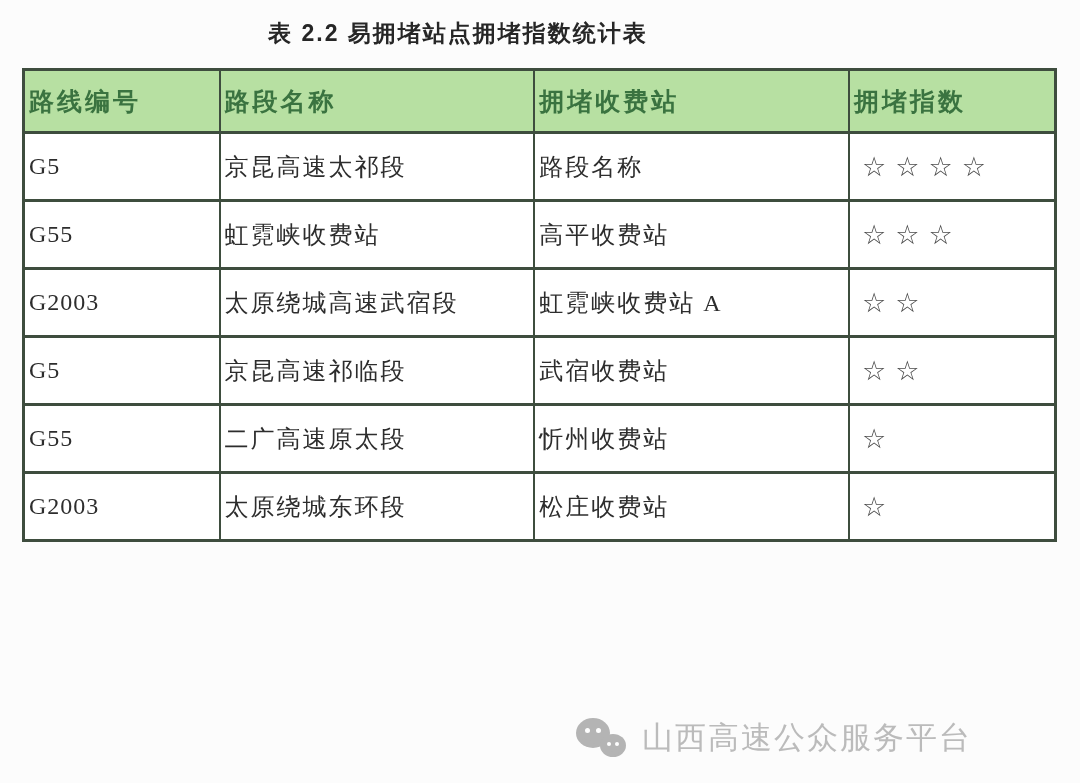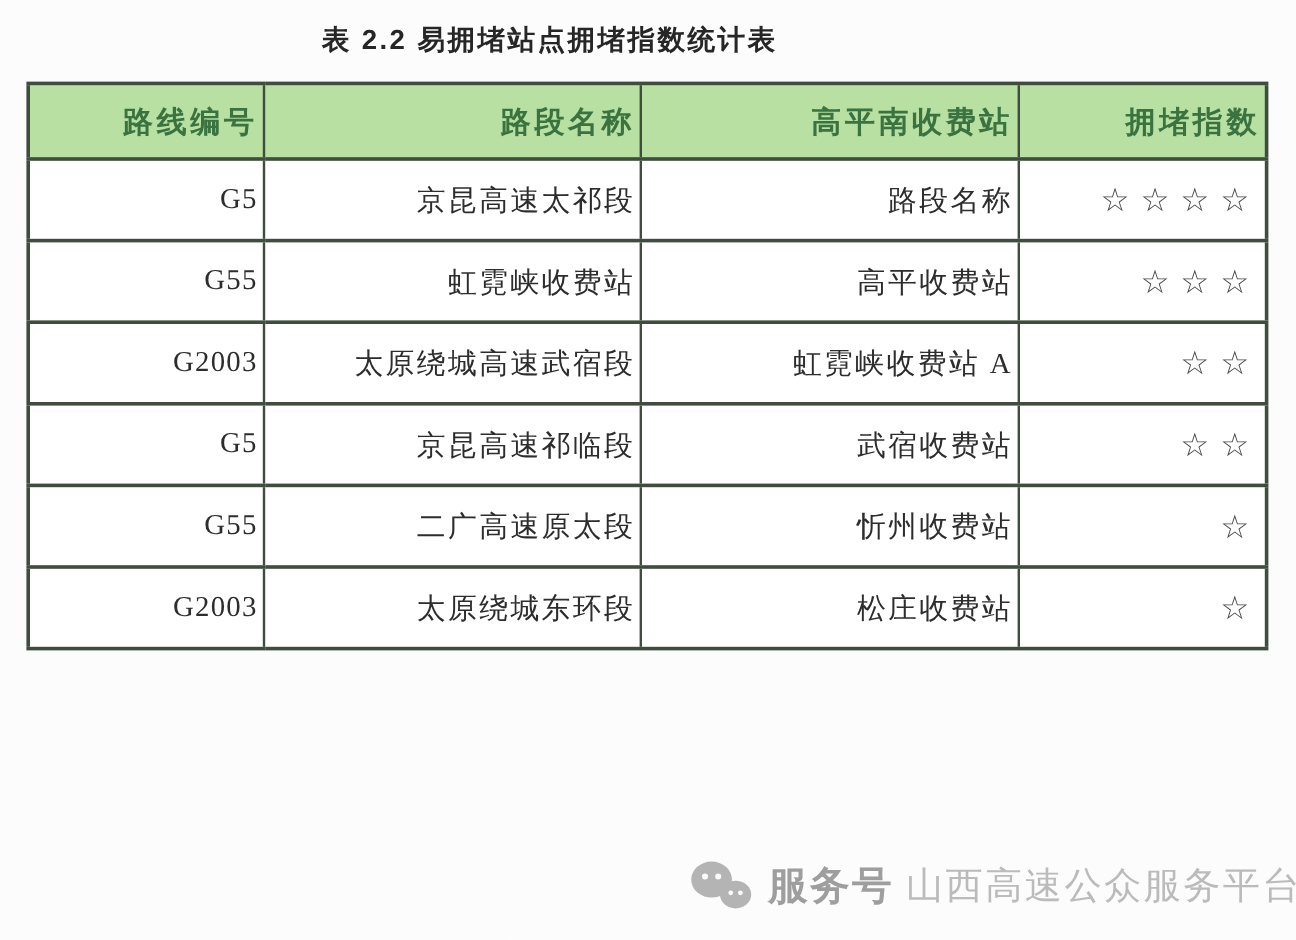--- a/index.html
+++ b/index.html
@@ -40,21 +40,21 @@
     border:3px solid var(--border);
   }
   col.c-code{width:19%;}
   col.c-section{width:30.5%;}
   col.c-station{width:30.5%;}
   col.c-index{width:20%;}
   th,td{
     border:2px solid var(--border);
     border-top-width:3px;
     border-bottom-width:3px;
-    text-align:right;
+    text-align:left;
     vertical-align:middle;
     padding:0 4px;
   }
   th{
     height:63px;
     background:var(--header-bg);
     color:var(--header-text);
     font-size:25px;
     font-weight:bold;
     letter-spacing:3px;
@@ -156,21 +156,21 @@
   <colgroup>
     <col class="c-code">
       <col class="c-section">
       <col class="c-station">
       <col class="c-index">
   </colgroup>
   <thead>
     <tr>
       <th>路线编号</th>
       <th>路段名称</th>
-      <th>高平南收费站</th>
+      <th>拥堵收费站</th>
       <th>拥堵指数</th>
     </tr>
   </thead>
   <tbody>
       <tr>
     <td class="code">G5</td>
     <td class="section">京昆高速太祁段</td>
     <td class="station">路段名称</td>
     <td class="stars">☆☆☆☆</td>
   </tr>
@@ -211,15 +211,14 @@
   <span class="wechat-icon">
     <span class="bubble big">
         <i class="eye"></i>
         <i class="eye"></i>
       </span>
     <span class="bubble small">
         <i class="eye"></i>
         <i class="eye"></i>
       </span>
   </span>
-  <span class="wm-label">服务号</span>
   <span class="wm-platform">山西高速公众服务平台</span>
 </div>
 
 </body></html>

